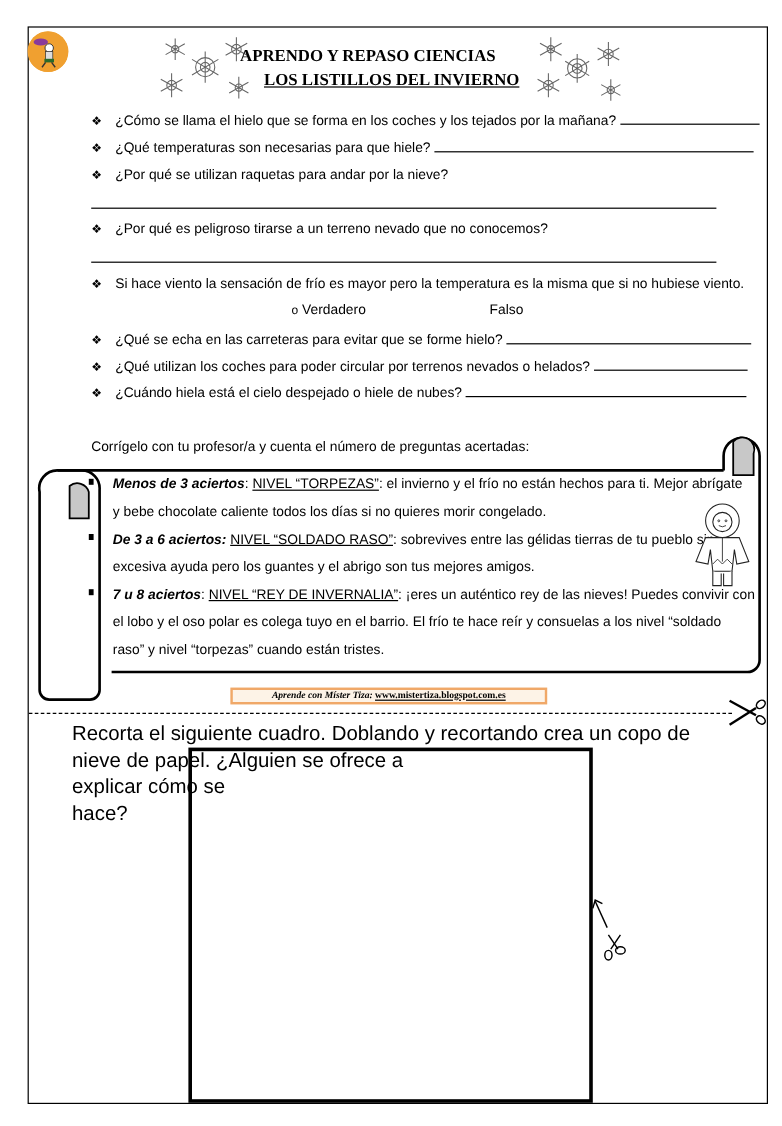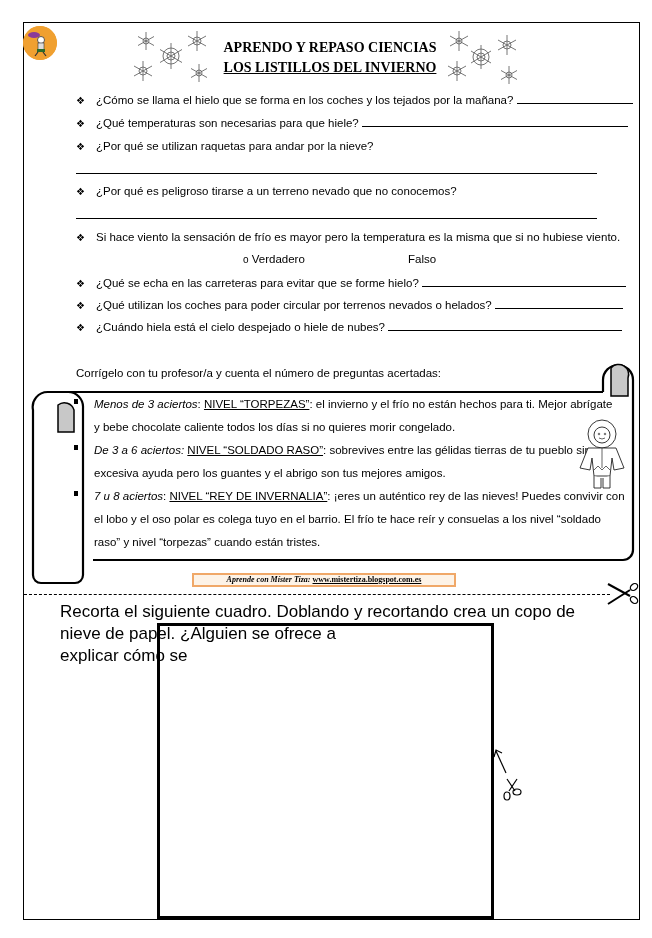--- a/index.html
+++ b/index.html
@@ -3,32 +3,32 @@
   <meta charset="utf-8">
   <style>
     html, body { margin: 0; padding: 0; background: #ffffff; }
     body { width: 652px; height: 938px; position: relative; overflow: hidden;
       font-family: "Liberation Sans", sans-serif; color: #000; }
     .page { position: absolute; left: 23px; top: 22px; width: 617px; height: 898px;
       border: 1.5px solid #000; box-sizing: border-box; }
     .abs { position: absolute; }
     .logo { left: 23px; top: 26px; width: 34px; height: 34px; border-radius: 50%;
       background: #f0a030; overflow: hidden; }
-    .title { left: 200px; top: 38px; width: 260px; text-align: center;
+    .title { left: 200px; top: 38px; width: 260px; 
       font-family: "Liberation Serif", serif; font-weight: bold; font-size: 14px; line-height: 20px; }
-    .title .l2 { text-decoration: underline; }
+    .title .l2 { text-decoration: underline; padding-left: 20px; }
     .q { left: 56px; font-size: 11.5px; line-height: 14px; white-space: nowrap; margin-left: 20px; }
     .bullet { display: inline-block; width: 20px; font-size: 10px; }
     .blank { display: inline-block; border-bottom: 1px solid #000; height: 10px; vertical-align: baseline; }
     .ansline { height: 0; border-top: 1px solid #000; }
     .opt { font-size: 11.5px; line-height: 14px; }
     .corrige { left: 76px; top: 367px; font-size: 11.5px; }
     .level { left: 94px; font-size: 11.5px; line-height: 14px; white-space: nowrap; }
     .level .sq { position: absolute; left: -20px; top: 2px; width: 4px; height: 5px; background: #000; }
-    .level .b { font-weight: normal; font-style: italic; margin-top: 21px; }
+    .level .b { font-weight: bold; font-style: italic; margin-top: 21px; }
     .level .u { text-decoration: underline; }
     .cont { left: 94px; font-size: 11.5px; line-height: 14px; white-space: nowrap; }
     .credit { left: 192px; top: 573px; width: 264px; height: 14px; border: 2px solid #f0a868;
       background: #fdf3e7; box-sizing: border-box; text-align: center;
       font-family: "Liberation Serif", serif; font-size: 8px; line-height: 10px; font-style: italic; font-weight: bold; }
     .credit .url { text-decoration: underline; font-style: normal; }
     .cutline { left: 24px; top: 594px; width: 586px; border-top: 1.5px dashed #000; }
     .recorta { left: 60px; top: 601px; width: 560px; font-size: 17px; line-height: 22px; }
     .square { left: 157px; top: 623px; width: 337px; height: 296px; border: 3.5px solid #000; box-sizing: border-box; }
   </style>
@@ -210,20 +210,21 @@
   </g>
   <g fill="none" stroke="#000" stroke-width="1.3">
     <ellipse cx="28" cy="7" rx="4" ry="3" transform="rotate(-40 28 7)"></ellipse>
     <ellipse cx="28" cy="20" rx="4" ry="3" transform="rotate(40 28 20)"></ellipse>
   </g>
 </svg>
 
 <div class="abs recorta">
   <div>Recorta el siguiente cuadro. Doblando y recortando crea un copo de nieve de papel. ¿Alguien se ofrece a</div>
   <div>explicar cómo se</div>
+  <div>hace?</div>
 </div>
 
 <div class="abs square"></div>
 
 <svg class="abs" style="left:490px;top:745px" width="36" height="58" viewBox="0 0 36 58">
   <g fill="none" stroke="#000" stroke-width="1.2">
     <line x1="16" y1="28" x2="6" y2="6"></line>
     <path d="M4,12 L6,5 L12,8"></path>
     <line x1="17" y1="34" x2="25" y2="46"></line>
     <line x1="27" y1="34" x2="19" y2="46"></line>

